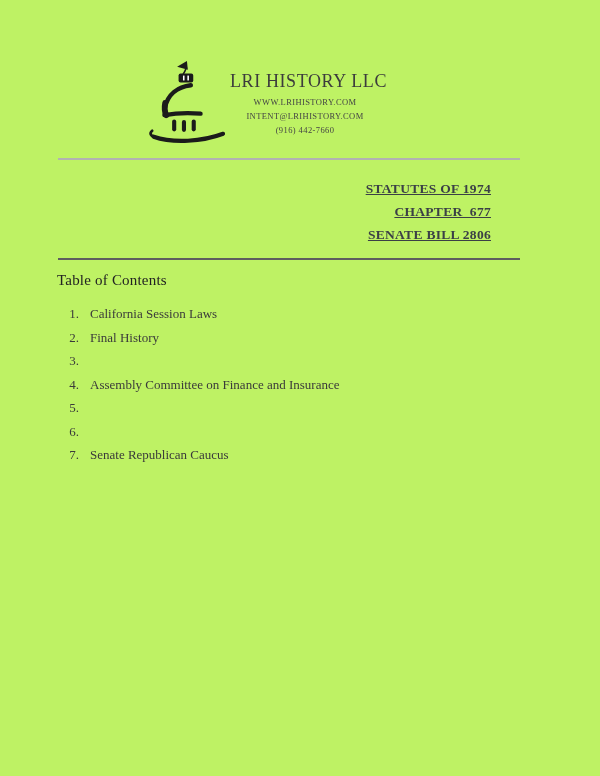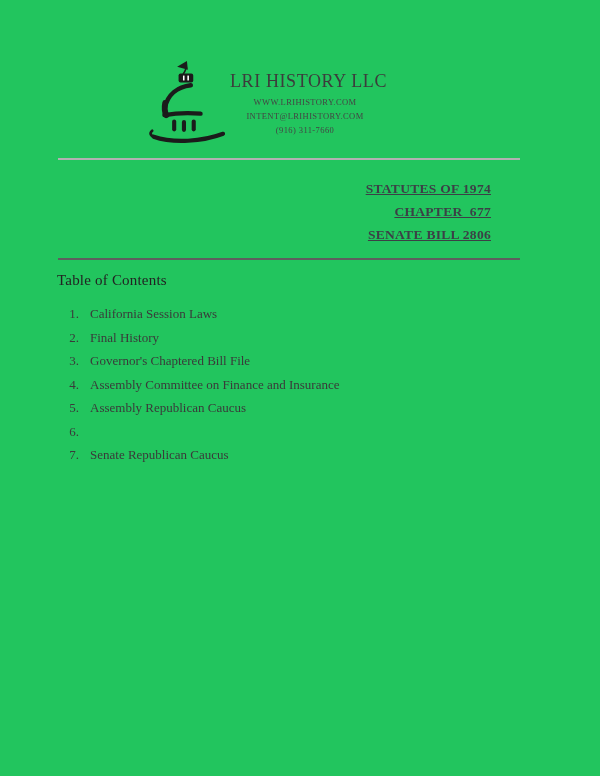--- a/index.html
+++ b/index.html
@@ -3,21 +3,21 @@
 <meta charset="utf-8">
 <style>
   html,body{margin:0;padding:0;}
   body{
     width:600px;height:776px;
     background:#ffffff;
     font-family:"Liberation Serif", serif;
     position:relative;
     overflow:hidden;
   }
-  .page{position:absolute;inset:0;background:#22c55e;}
+  .page{position:absolute;inset:0;background:#bef264;}
 
   
   .letterhead{position:absolute;left:138px;top:58px;display:flex;}
   .logo{width:88px;height:86px;flex:0 0 auto;}
   .head-text{width:150px;margin-left:4px;text-align:center;padding-top:12px;}
   .company{
     font-size:18px;line-height:22px;letter-spacing:0.6px;
     color:#3c3c3c;white-space:nowrap;margin-bottom:3px;
   }
   .contact{
@@ -74,21 +74,21 @@
       <path d="M47,64.5 L47,72.5" stroke-width="4.2"></path>
       <path d="M57,64 L57,72" stroke-width="4.2"></path>
 
       <path d="M16,79.5 C36,86.5 66,84.5 87,76.5" stroke-width="4.2"></path>
       <path d="M16.5,79.5 C13,79 11.5,76 14.5,73.5" stroke-width="2.8"></path>
     </svg>
     <div class="head-text">
       <div class="company">LRI HISTORY LLC</div>
       <div class="contact">WWW.LRIHISTORY.COM</div>
       <div class="contact">INTENT@LRIHISTORY.COM</div>
-      <div class="contact">(916) 311-7660</div>
+      <div class="contact">(916) 442-7660</div>
     </div>
   </div>
 
   <div class="rule rule-1"></div>
   <div class="rule rule-2"></div>
 
   <div class="statutes">
     <div class="line">STATUTES OF 1974</div>
     <div class="line">CHAPTER  677</div>
     <div class="line">SENATE BILL 2806</div>
@@ -100,29 +100,27 @@
     <div class="toc-row">
       <span class="toc-num">1.</span>
       <span class="toc-label">California Session Laws</span>
     </div>
     <div class="toc-row">
       <span class="toc-num">2.</span>
       <span class="toc-label">Final History</span>
     </div>
     <div class="toc-row">
       <span class="toc-num">3.</span>
-      <span class="toc-label">Governor's Chaptered Bill File</span>
     </div>
     <div class="toc-row">
       <span class="toc-num">4.</span>
       <span class="toc-label">Assembly Committee on Finance and Insurance</span>
     </div>
     <div class="toc-row">
       <span class="toc-num">5.</span>
-      <span class="toc-label">Assembly Republican Caucus</span>
     </div>
     <div class="toc-row">
       <span class="toc-num">6.</span>
     </div>
     <div class="toc-row">
       <span class="toc-num">7.</span>
       <span class="toc-label">Senate Republican Caucus</span>
     </div>
   </div>
 

